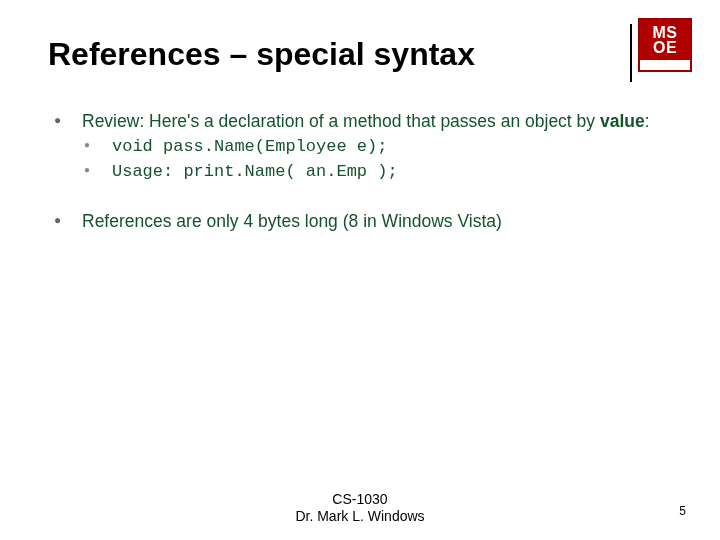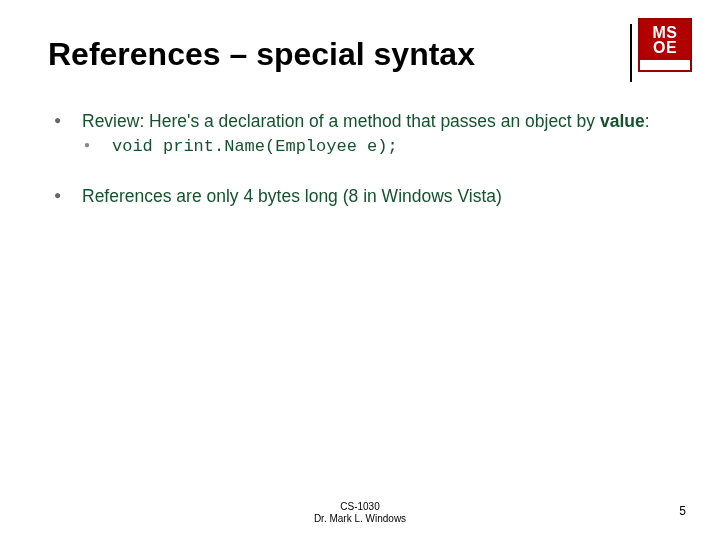--- a/index.html
+++ b/index.html
@@ -101,21 +101,21 @@
     font-size: 10px;
     color: #888;
   }
   .bold { font-weight: bold; }
   .footer {
     position: absolute;
     bottom: 15px;
     left: 0;
     right: 0;
     text-align: center;
-    font-size: 10px;
+    font-size: 14px;
     color: #000;
     line-height: 1.2;
   }
   .pagenum {
     position: absolute;
     bottom: 22px;
     right: 34px;
     font-size: 12px;
     color: #000;
   }
@@ -133,21 +133,22 @@
     </div>
     <div class="logo-bottom"></div>
   </div>
 
   <div class="title">References – special syntax</div>
 
   <div class="content">
 
     <div class="l1">
       <span>Review: Here's a declaration of a method that passes an object by </span><span class="bold">value</span><span>:</span>
-      <div class="l2">void print.Name(Employee e);</div>
+      <div class="l2">void pass.Name(Employee e);</div>
+      <div class="l2">Usage: print.Name( an.Emp );</div>
     </div>
 
 
     <div class="l1">
       <span>References are only 4 bytes long (8 in Windows Vista)</span>
     </div>
 
   </div>
 
   <div class="footer">

